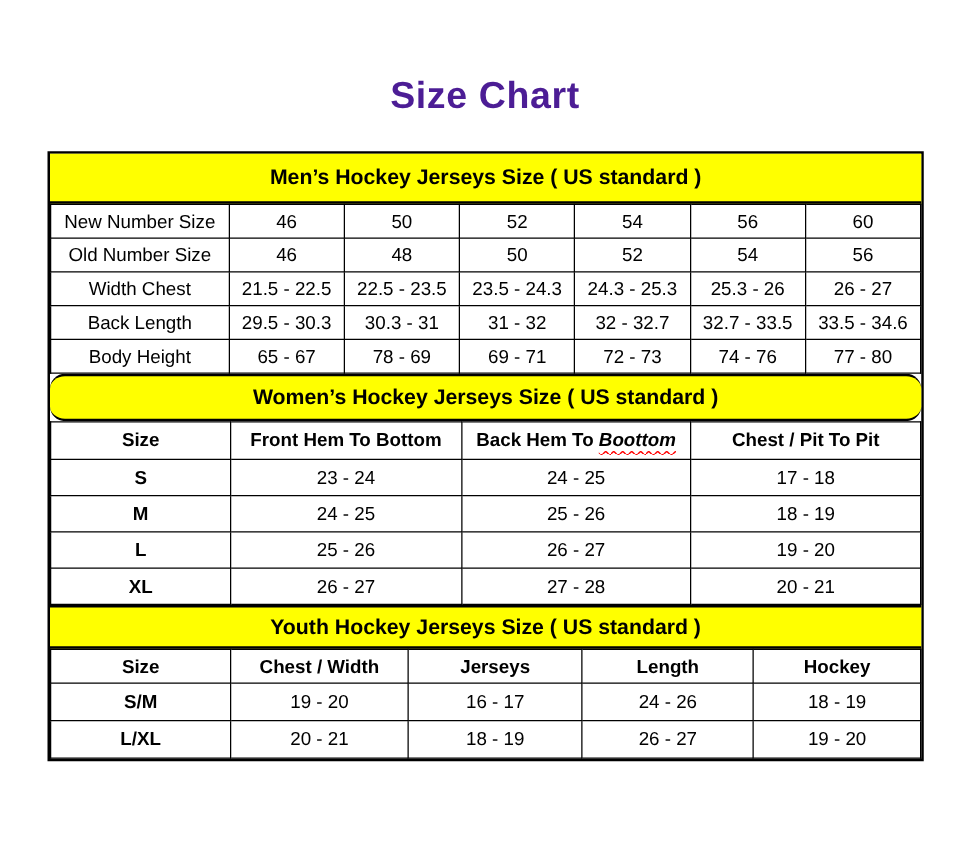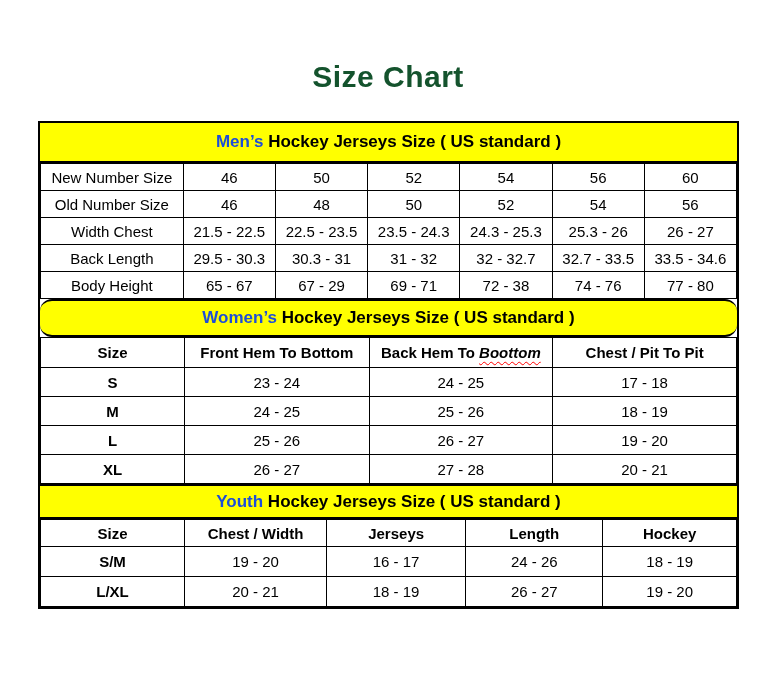--- a/index.html
+++ b/index.html
@@ -16,36 +16,36 @@
     overflow: hidden;
     background: #ffffff;
   }
   .title {
     margin: 0;
     padding-top: 58px;
     text-align: center;
     font-size: 30px;
     line-height: 38px;
     font-weight: bold;
-    color: #14532d;
+    color: #4c1d95;
     letter-spacing: 0.5px;
   }
   .chart {
     box-sizing: border-box;
     width: 701px;
     margin: 25px 0 0 38px;
     border: 2px solid #000000;
   }
   .band {
     background: #ffff00;
     text-align: center;
     font-weight: bold;
     font-size: 17px;
   }
-  .band .accent { color: #1d4ed8; }
+  .band .accent { color: #000000; }
   .band-mens   { height: 38px; line-height: 38px; border-bottom: 2px solid #000; }
   .band-womens { height: 34px; line-height: 34px; border-top: 2px solid #000; border-bottom: 2px solid #000; border-radius: 12px; }
   .band-youth  { height: 31px; line-height: 31px; border-top: 2px solid #000; border-bottom: 2px solid #000; }
   table {
     width: 100%;
     border-collapse: collapse;
     table-layout: fixed;
   }
   th, td {
     border: 1px solid #000000;
@@ -127,23 +127,23 @@
         <td>29.5 - 30.3</td>
         <td>30.3 - 31</td>
         <td>31 - 32</td>
         <td>32 - 32.7</td>
         <td>32.7 - 33.5</td>
         <td>33.5 - 34.6</td>
       </tr>
       <tr>
         <td>Body Height</td>
         <td>65 - 67</td>
-        <td>67 - 29</td>
+        <td>78 - 69</td>
         <td>69 - 71</td>
-        <td>72 - 38</td>
+        <td>72 - 73</td>
         <td>74 - 76</td>
         <td>77 - 80</td>
       </tr>
     </tbody>
       </table>
 
     <div class="band band-womens"><span class="accent">Women’s</span><span> Hockey Jerseys Size ( US standard )</span></div>
 
     <table class="t-womens">
       <colgroup>

